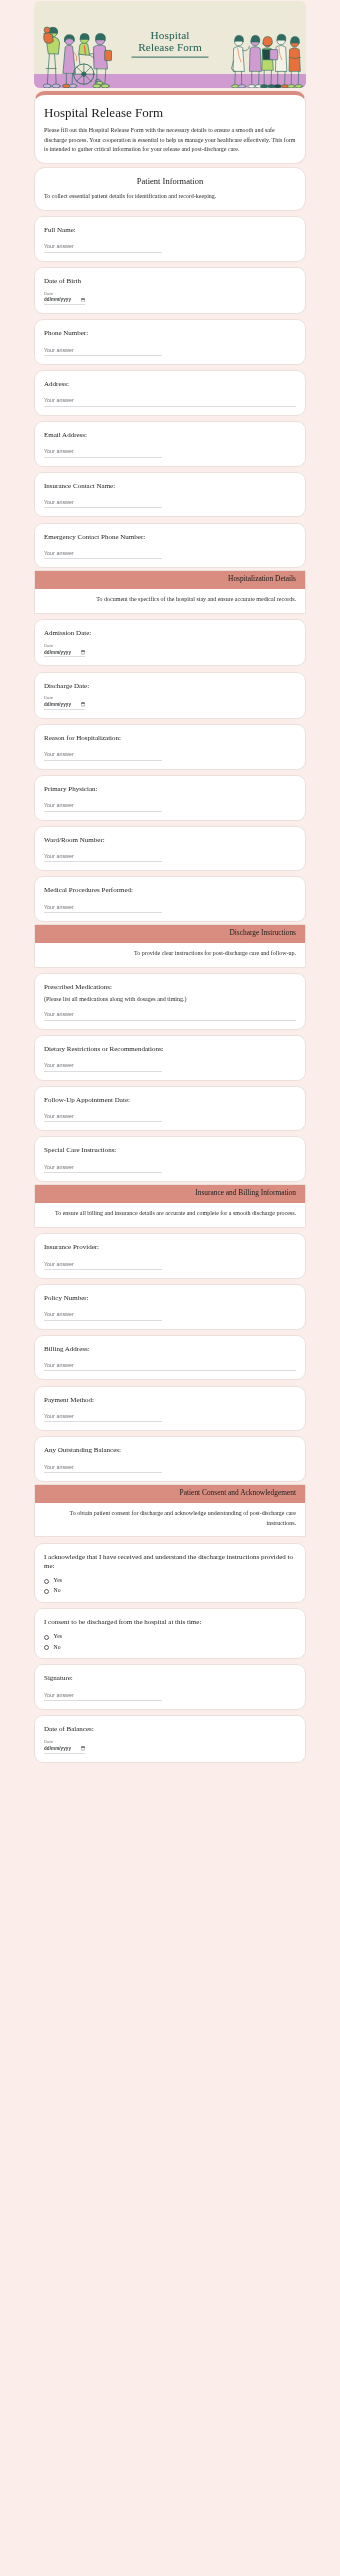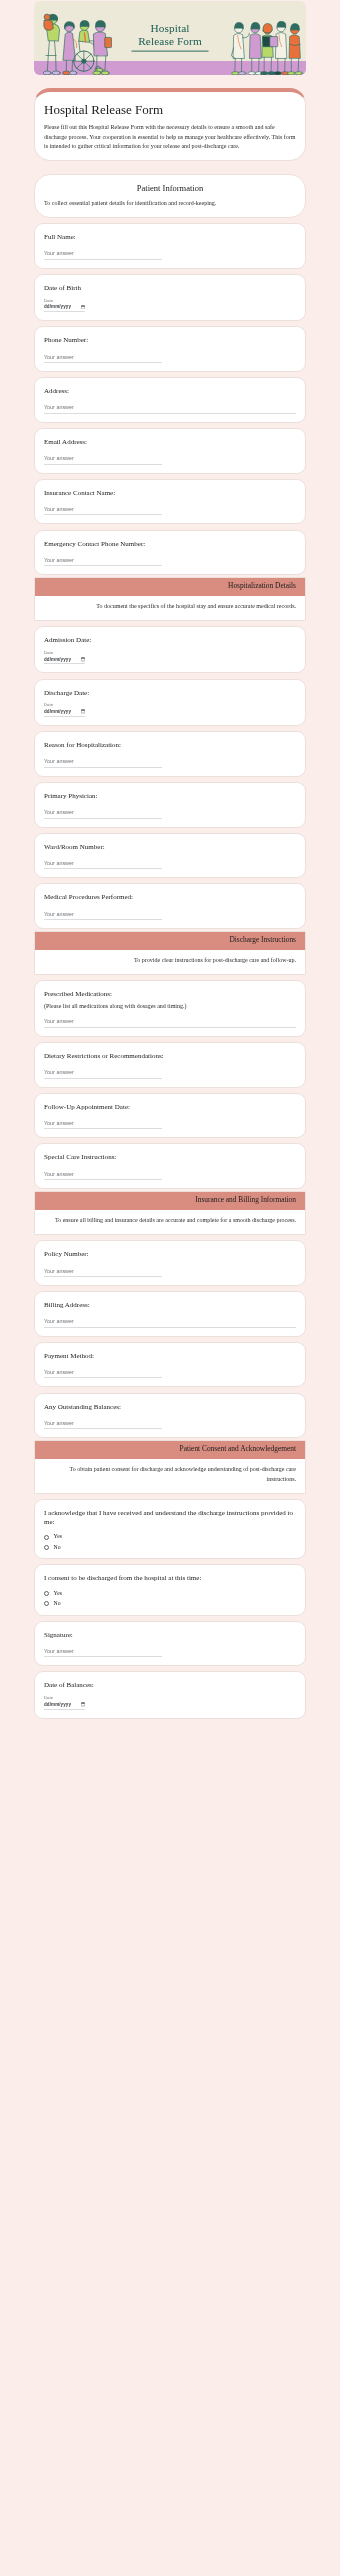--- a/index.html
+++ b/index.html
@@ -11,21 +11,21 @@
   body {
     font-family: "Liberation Serif", "DejaVu Serif", serif;
     color: #1f1f1f;
     padding: 0 0 10.2px 0;
   }
 
   
   .banner-wrap { padding: 1.1px 34px 0 34px; }
   .banner {
     position: relative;
-    height: 74px;
+    height: 87px;
     border-radius: 5.7px;
     overflow: hidden;
     background: #ece9d8;
   }
   .banner .floor {
     position: absolute; left: 0; right: 0; bottom: 0; height: 14px;
     background: #cf9bd0;
   }
   .banner .title-block {
     position: absolute;
@@ -52,22 +52,22 @@
     position: absolute; bottom: 0;
   }
   .banner .art-left  { left: 3.4px;  width: 79px; height: 74px; }
   .banner .art-right { right: 2.3px; width: 74px; height: 69px; }
 
   
   .page { padding: 0 34px; }
   .card {
     background: #ffffff;
     border: 0.6px solid #ece0dd;
-    border-radius: 16px;
-    margin-top: 13px;
+    border-radius: 11px;
+    margin-top: 3px;
     padding: 6.8px 9px 8px 9px;
   }
   .card.top-accent {
     border-top: 4.5px solid #d98d81;
     padding-top: 9px;
   }
   .form-title {
     font-size: 13px;
     line-height: 1.25;
     margin: 1.1px 0 4.5px 0;
@@ -479,20 +479,25 @@
 
   <div class="section-card">
     <div class="section-head">
       <h2>Insurance and Billing Information</h2>
     </div>
     <div class="section-body">
       <p class="section-desc">To ensure all billing and insurance details are accurate and complete for a smooth discharge process.</p>
     </div>
   </div>
 
+  <div class="q-card">
+    <p class="q-label">Insurance Provider:</p>
+
+    <div class="answer">Your answer</div>
+  </div>
 
   <div class="q-card">
     <p class="q-label">Policy Number:</p>
 
     <div class="answer">Your answer</div>
   </div>
 
   <div class="q-card">
     <p class="q-label">Billing Address:</p>
 

